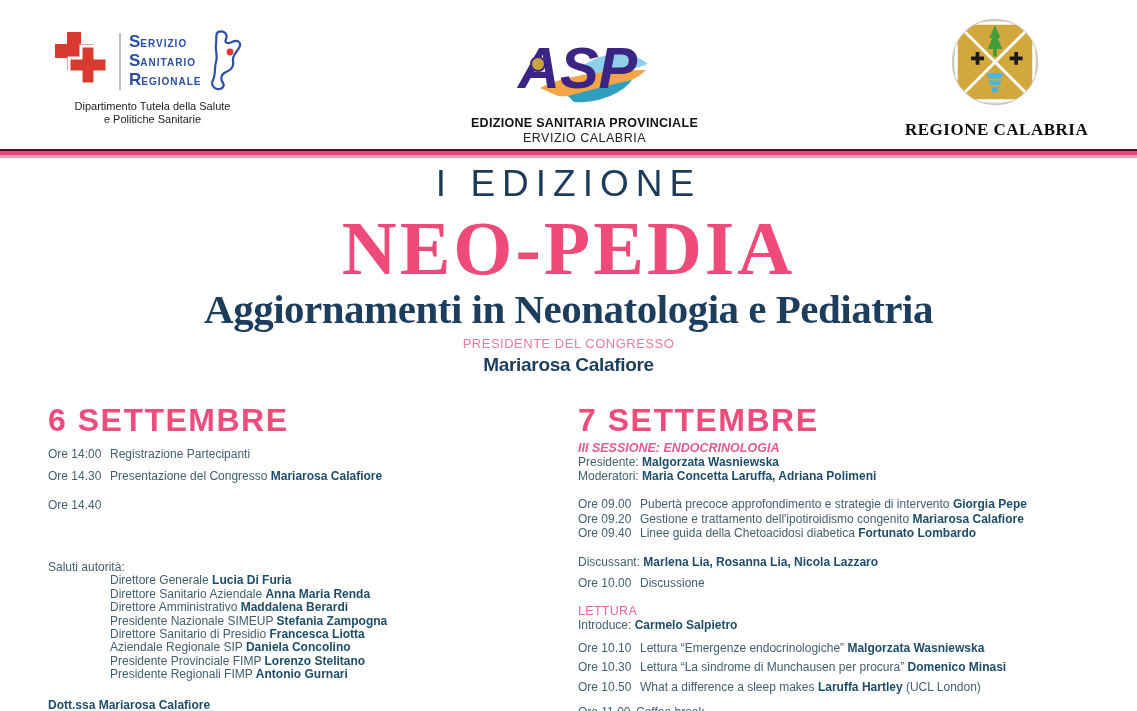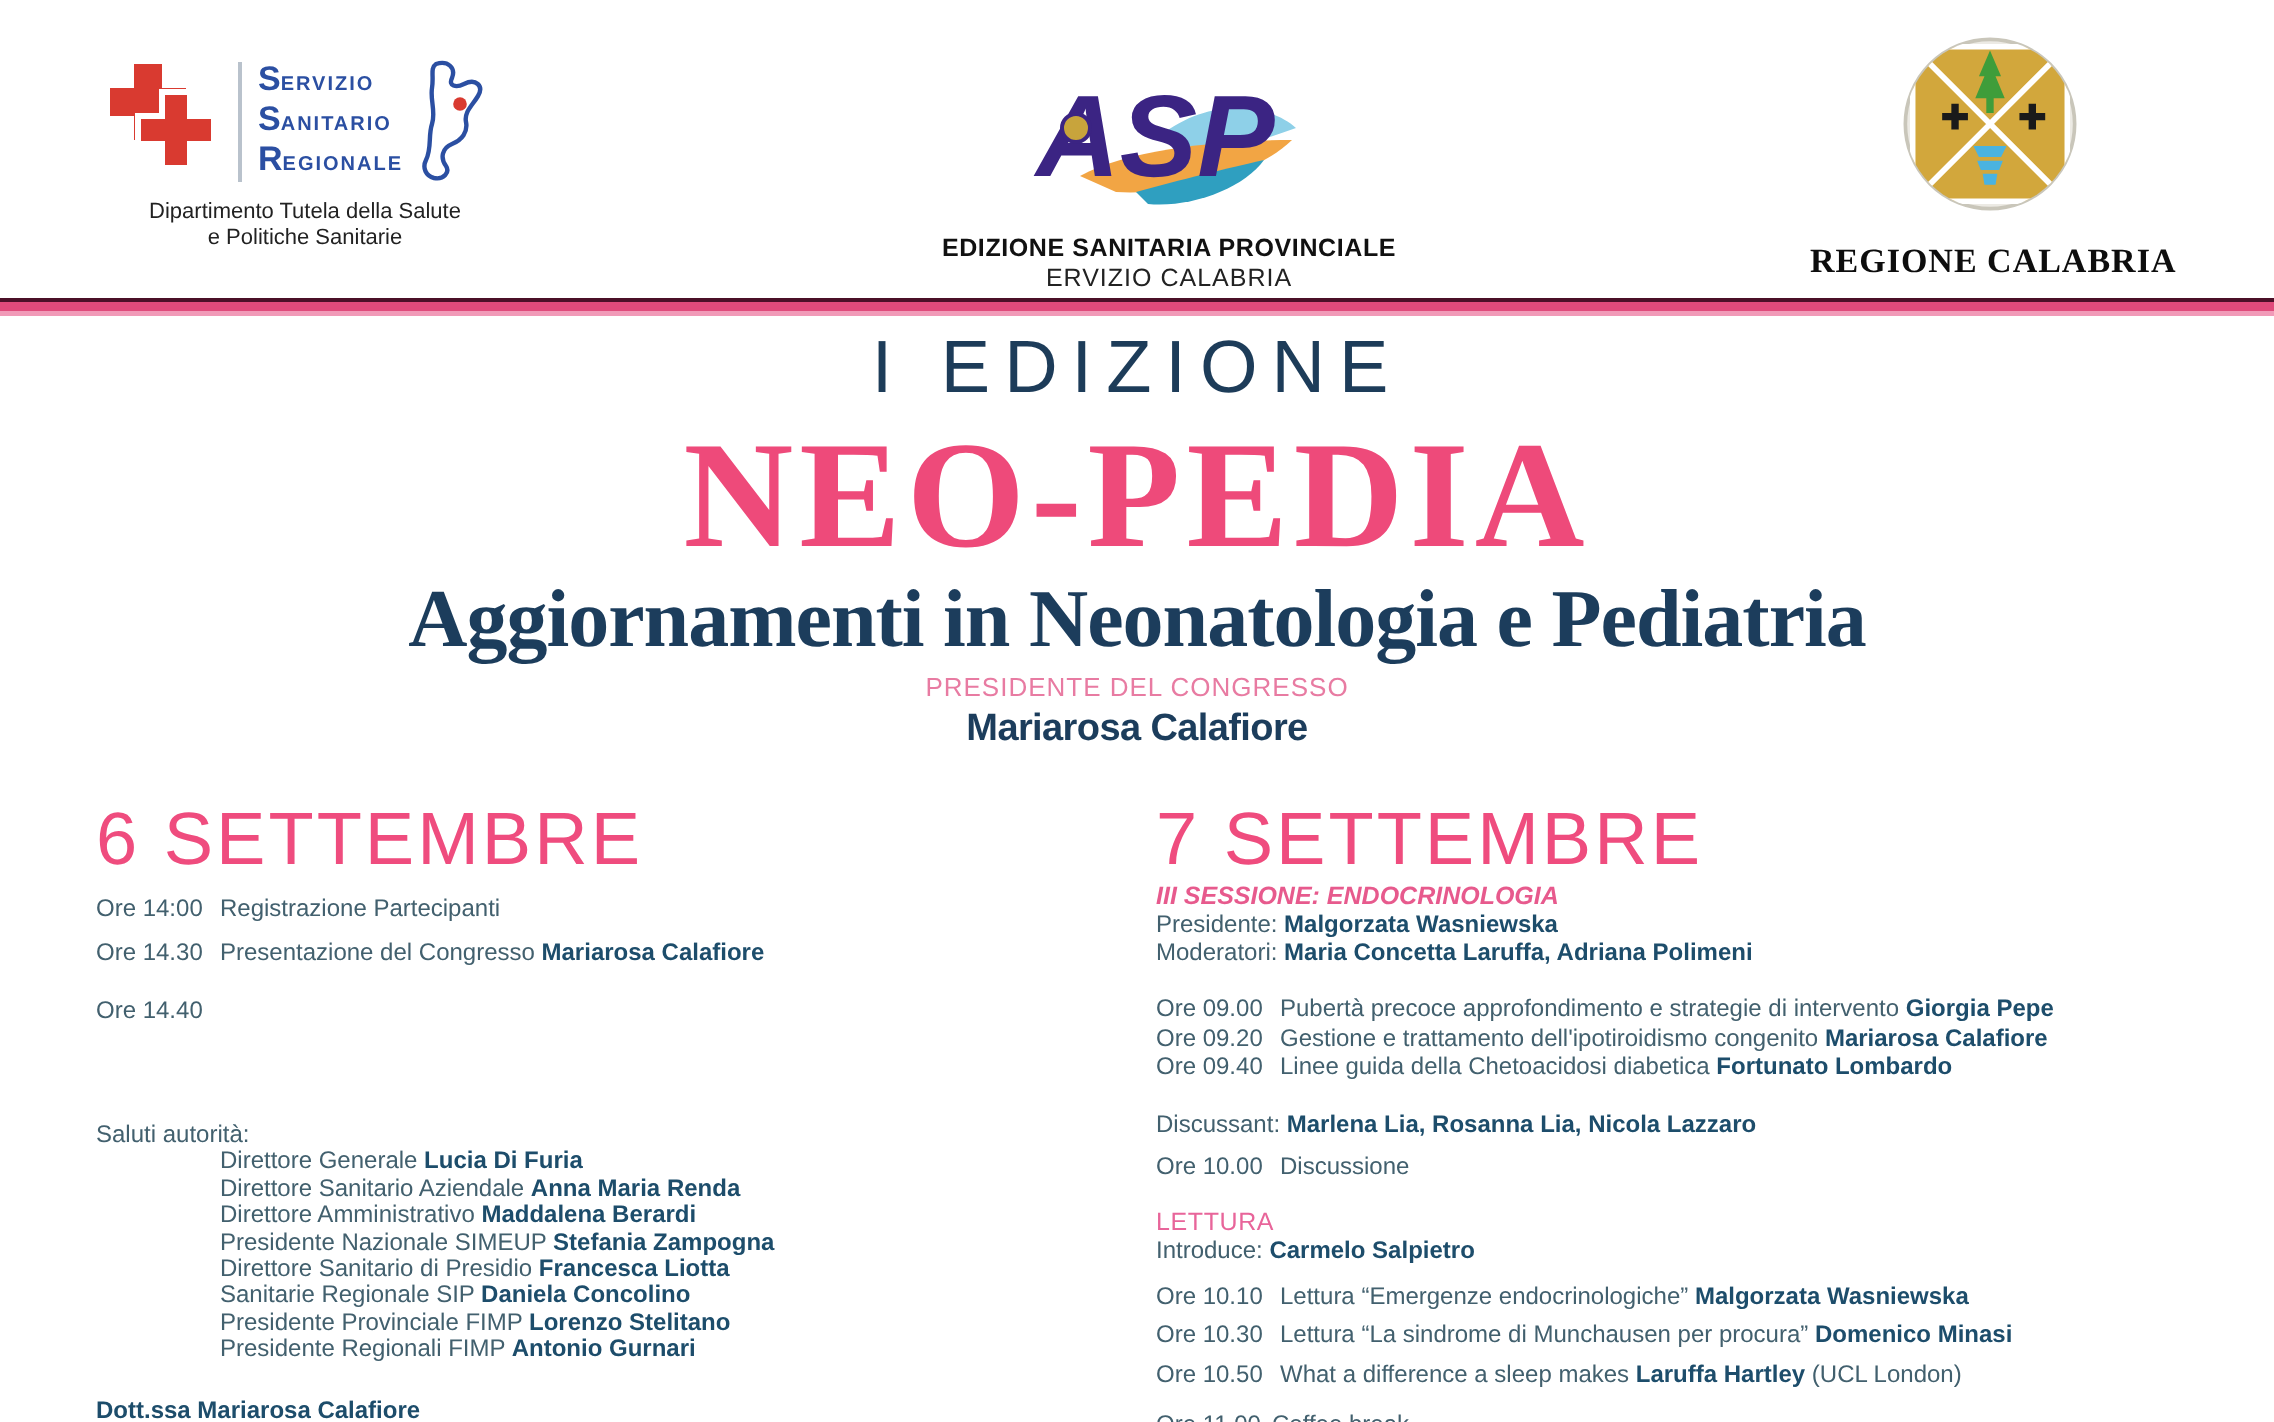--- a/index.html
+++ b/index.html
@@ -27,21 +27,21 @@
   .title-block{position:absolute;left:0;top:163px;width:1137px;text-align:center;}
   .edition{font-size:37px;font-weight:300;color:#1d3c59;letter-spacing:7px;}
   .main-title{font-family:"Liberation Serif",serif;font-size:76px;font-weight:bold;color:#ee4a7a;letter-spacing:3px;line-height:74px;margin-top:6px;}
   .subtitle{font-family:"Liberation Serif",serif;font-size:41px;font-weight:bold;color:#1c3d5c;line-height:44px;margin-top:2px;letter-spacing:-0.5px;}
   .pres-label{font-size:13px;color:#e87ba2;letter-spacing:.5px;margin-top:5px;}
   .pres-name{font-size:19px;font-weight:bold;color:#1c3d5c;margin-top:3px;letter-spacing:-0.3px;}
   
   .col{position:absolute;top:405px;font-size:12px;}
   .col-left{left:48px;width:505px;}
   .col-right{left:578px;width:540px;}
-  .day-heading{font-size:37px;font-weight:400;color:#ef4c7e;letter-spacing:1.5px;line-height:30px;}
+  .day-heading{font-size:32px;font-weight:700;color:#ef4c7e;letter-spacing:1.5px;line-height:30px;}
   .row{display:flex;line-height:22px;}
   .time{flex:0 0 62px;white-space:nowrap;}
   .desc{flex:1;}
   .b{font-weight:bold;color:#1d4d6b;}
   .auth-block{line-height:13.4px;margin-top:4px;}
   .auth-row{display:flex;flex-direction:column;}
   .auth-list{padding-left:62px;line-height:13.4px;}
   .mt12{margin-top:12px;}
   .dott{font-weight:bold;color:#1d4d6b;margin-top:16px;line-height:15px;}
   .ricordo{margin-top:5px;line-height:22px;white-space:nowrap;}
@@ -152,21 +152,21 @@
       <div class="auth-row">
         <span class="time">Ore 14.40</span>
         <span class="desc">Saluti autorità:</span>
       </div>
       <div class="auth-list">
         <div><span>Direttore Generale </span><span class="b">Lucia Di Furia</span></div>
         <div><span>Direttore Sanitario Aziendale </span><span class="b">Anna Maria Renda</span></div>
         <div><span>Direttore Amministrativo </span><span class="b">Maddalena Berardi</span></div>
         <div><span>Presidente Nazionale SIMEUP </span><span class="b">Stefania Zampogna</span></div>
         <div><span>Direttore Sanitario di Presidio </span><span class="b">Francesca Liotta</span></div>
-        <div><span>Sanitarie Regionale SIP </span><span class="b">Daniela Concolino</span></div>
+        <div><span>Aziendale Regionale SIP </span><span class="b">Daniela Concolino</span></div>
         <div><span>Presidente Provinciale FIMP </span><span class="b">Lorenzo Stelitano</span></div>
         <div><span>Presidente Regionali FIMP </span><span class="b">Antonio Gurnari</span></div>
       </div>
     </div>
 
     <div class="dott">Dott.ssa Mariarosa Calafiore</div>
     <div class="ricordo">
       <span class="ricordo-main">Ricordo del Maestro </span><span class="ricordo-quote">“Antonino Nicolò”</span>
     </div>
 

